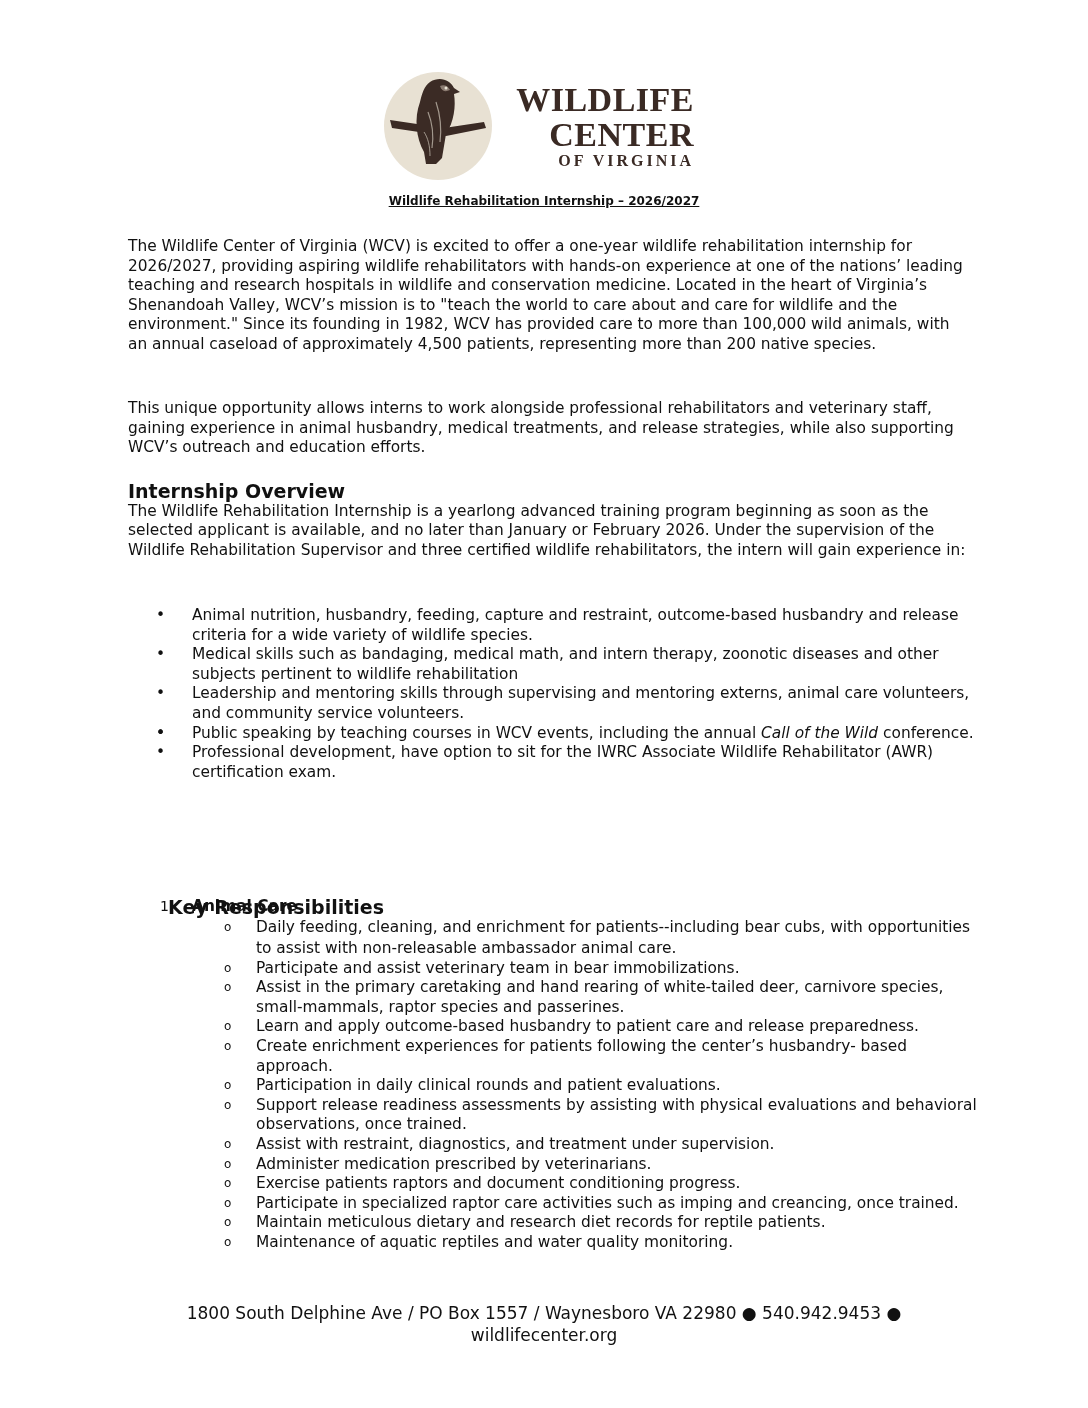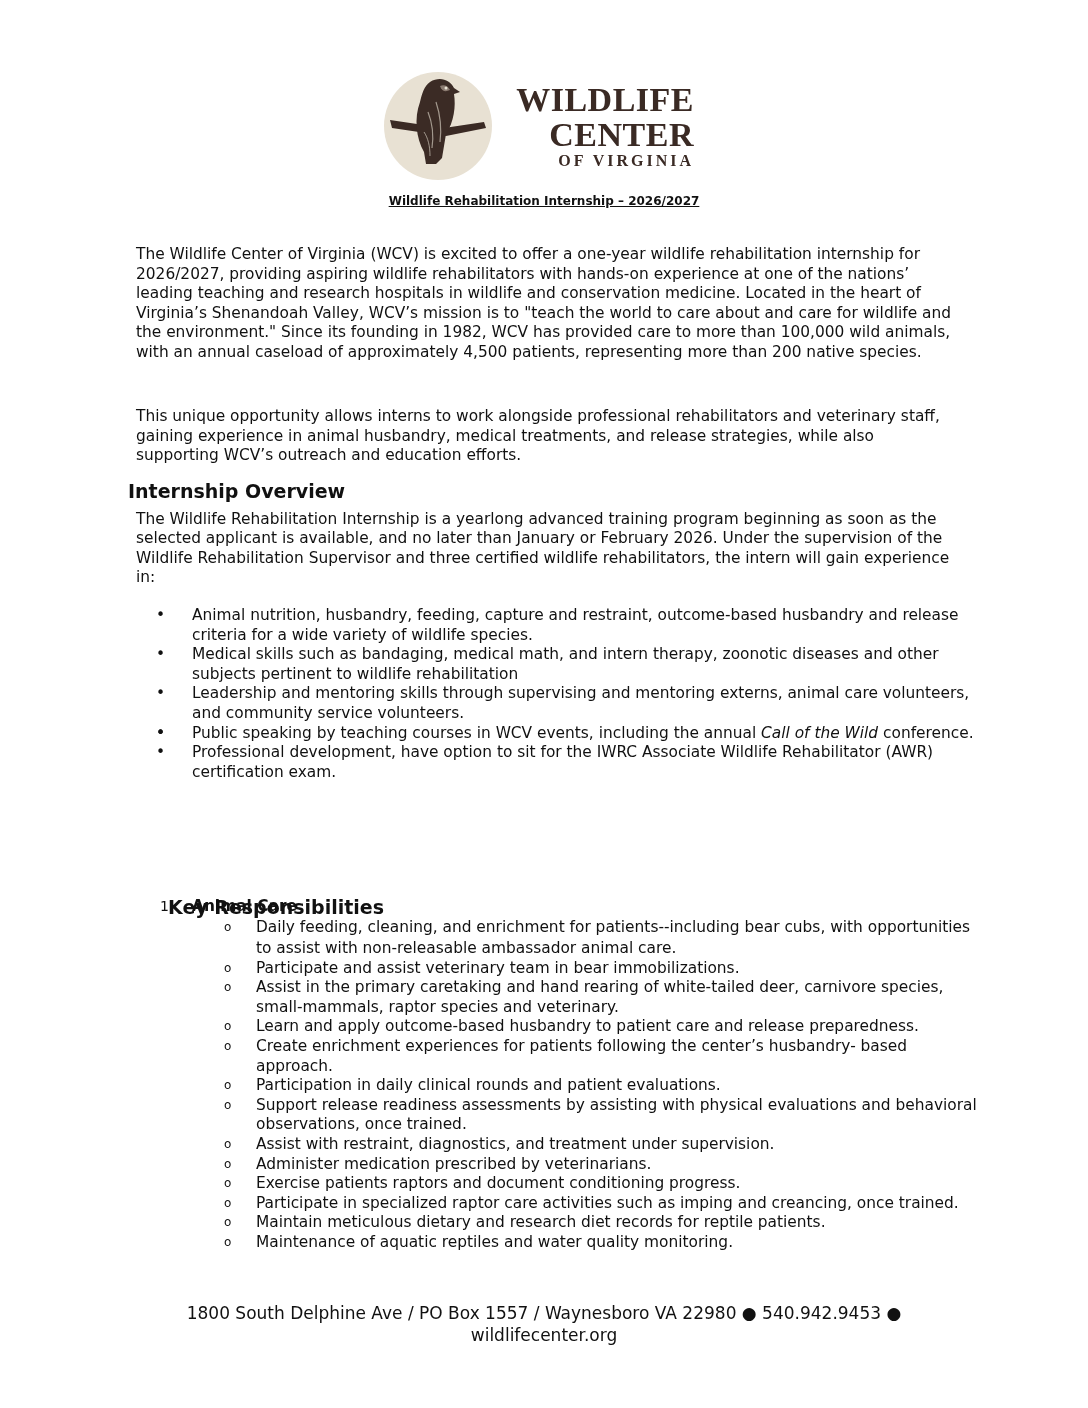--- a/index.html
+++ b/index.html
@@ -19,21 +19,21 @@
   .logo-line1 { font-size: 34px; font-weight: bold; letter-spacing: 0.5px; line-height: 36px; }
   .logo-line2 { font-size: 34px; font-weight: bold; letter-spacing: 0.5px; line-height: 34px; }
   .logo-line3 { font-size: 16px; letter-spacing: 3px; font-weight: bold; }
 
   .title {
     position: absolute; left: 0; width: 1088px; top: 191px; text-align: center;
     font-size: 12px; font-weight: bold; text-decoration: underline; line-height: 20px;
   }
 
   .block { position: absolute; left: 128px; width: 840px; font-size: 15.4px; line-height: 19.6px; }
-  .block p { margin: 8px; }
+  .block p { margin: 0; }
   .heading { font-weight: bold; font-size: 19px; line-height: 19.6px; }
 
   ul.bullets { list-style: none; margin: 0; padding: 0; }
   ul.bullets li { position: relative; padding-left: 64px; }
   ul.bullets li .marker { position: absolute; left: 28px; top: 0; }
 
   .num-item { position: relative; padding-left: 64px; font-weight: bold; }
   .num-item .num { position: absolute; left: 32px; font-weight: normal; font-size: 14px; }
 
   ul.subs { list-style: none; margin: 0; padding: 0; }
@@ -101,21 +101,21 @@
   </div>
 
   <div class="block" style="top:897px; width:850px;">
     <div class="num-item">
       <span class="num">1.</span>
       <span>Animal Care</span>
     </div>
     <ul class="subs">
       <li style="line-height:21px;"><span class="marker">o</span><span>Daily feeding, cleaning, and enrichment for patients--including bear cubs, with opportunities to assist with non-releasable ambassador animal care.</span></li>
       <li><span class="marker">o</span><span>Participate and assist veterinary team in bear immobilizations.</span></li>
-      <li><span class="marker">o</span><span>Assist in the primary caretaking and hand rearing of white-tailed deer, carnivore species, small-mammals, raptor species and veterinary.</span></li>
+      <li><span class="marker">o</span><span>Assist in the primary caretaking and hand rearing of white-tailed deer, carnivore species, small-mammals, raptor species and passerines.</span></li>
       <li><span class="marker">o</span><span>Learn and apply outcome-based husbandry to patient care and release preparedness.</span></li>
       <li><span class="marker">o</span><span>Create enrichment experiences for patients following the center’s husbandry- based approach.</span></li>
       <li><span class="marker">o</span><span>Participation in daily clinical rounds and patient evaluations.</span></li>
       <li><span class="marker">o</span><span>Support release readiness assessments by assisting with physical evaluations and behavioral observations, once trained.</span></li>
       <li><span class="marker">o</span><span>Assist with restraint, diagnostics, and treatment under supervision.</span></li>
       <li><span class="marker">o</span><span>Administer medication prescribed by veterinarians.</span></li>
       <li><span class="marker">o</span><span>Exercise patients raptors and document conditioning progress.</span></li>
       <li><span class="marker">o</span><span>Participate in specialized raptor care activities such as imping and creancing, once trained.</span></li>
       <li><span class="marker">o</span><span>Maintain meticulous dietary and research diet records for reptile patients.</span></li>
       <li><span class="marker">o</span><span>Maintenance of aquatic reptiles and water quality monitoring.</span></li>

